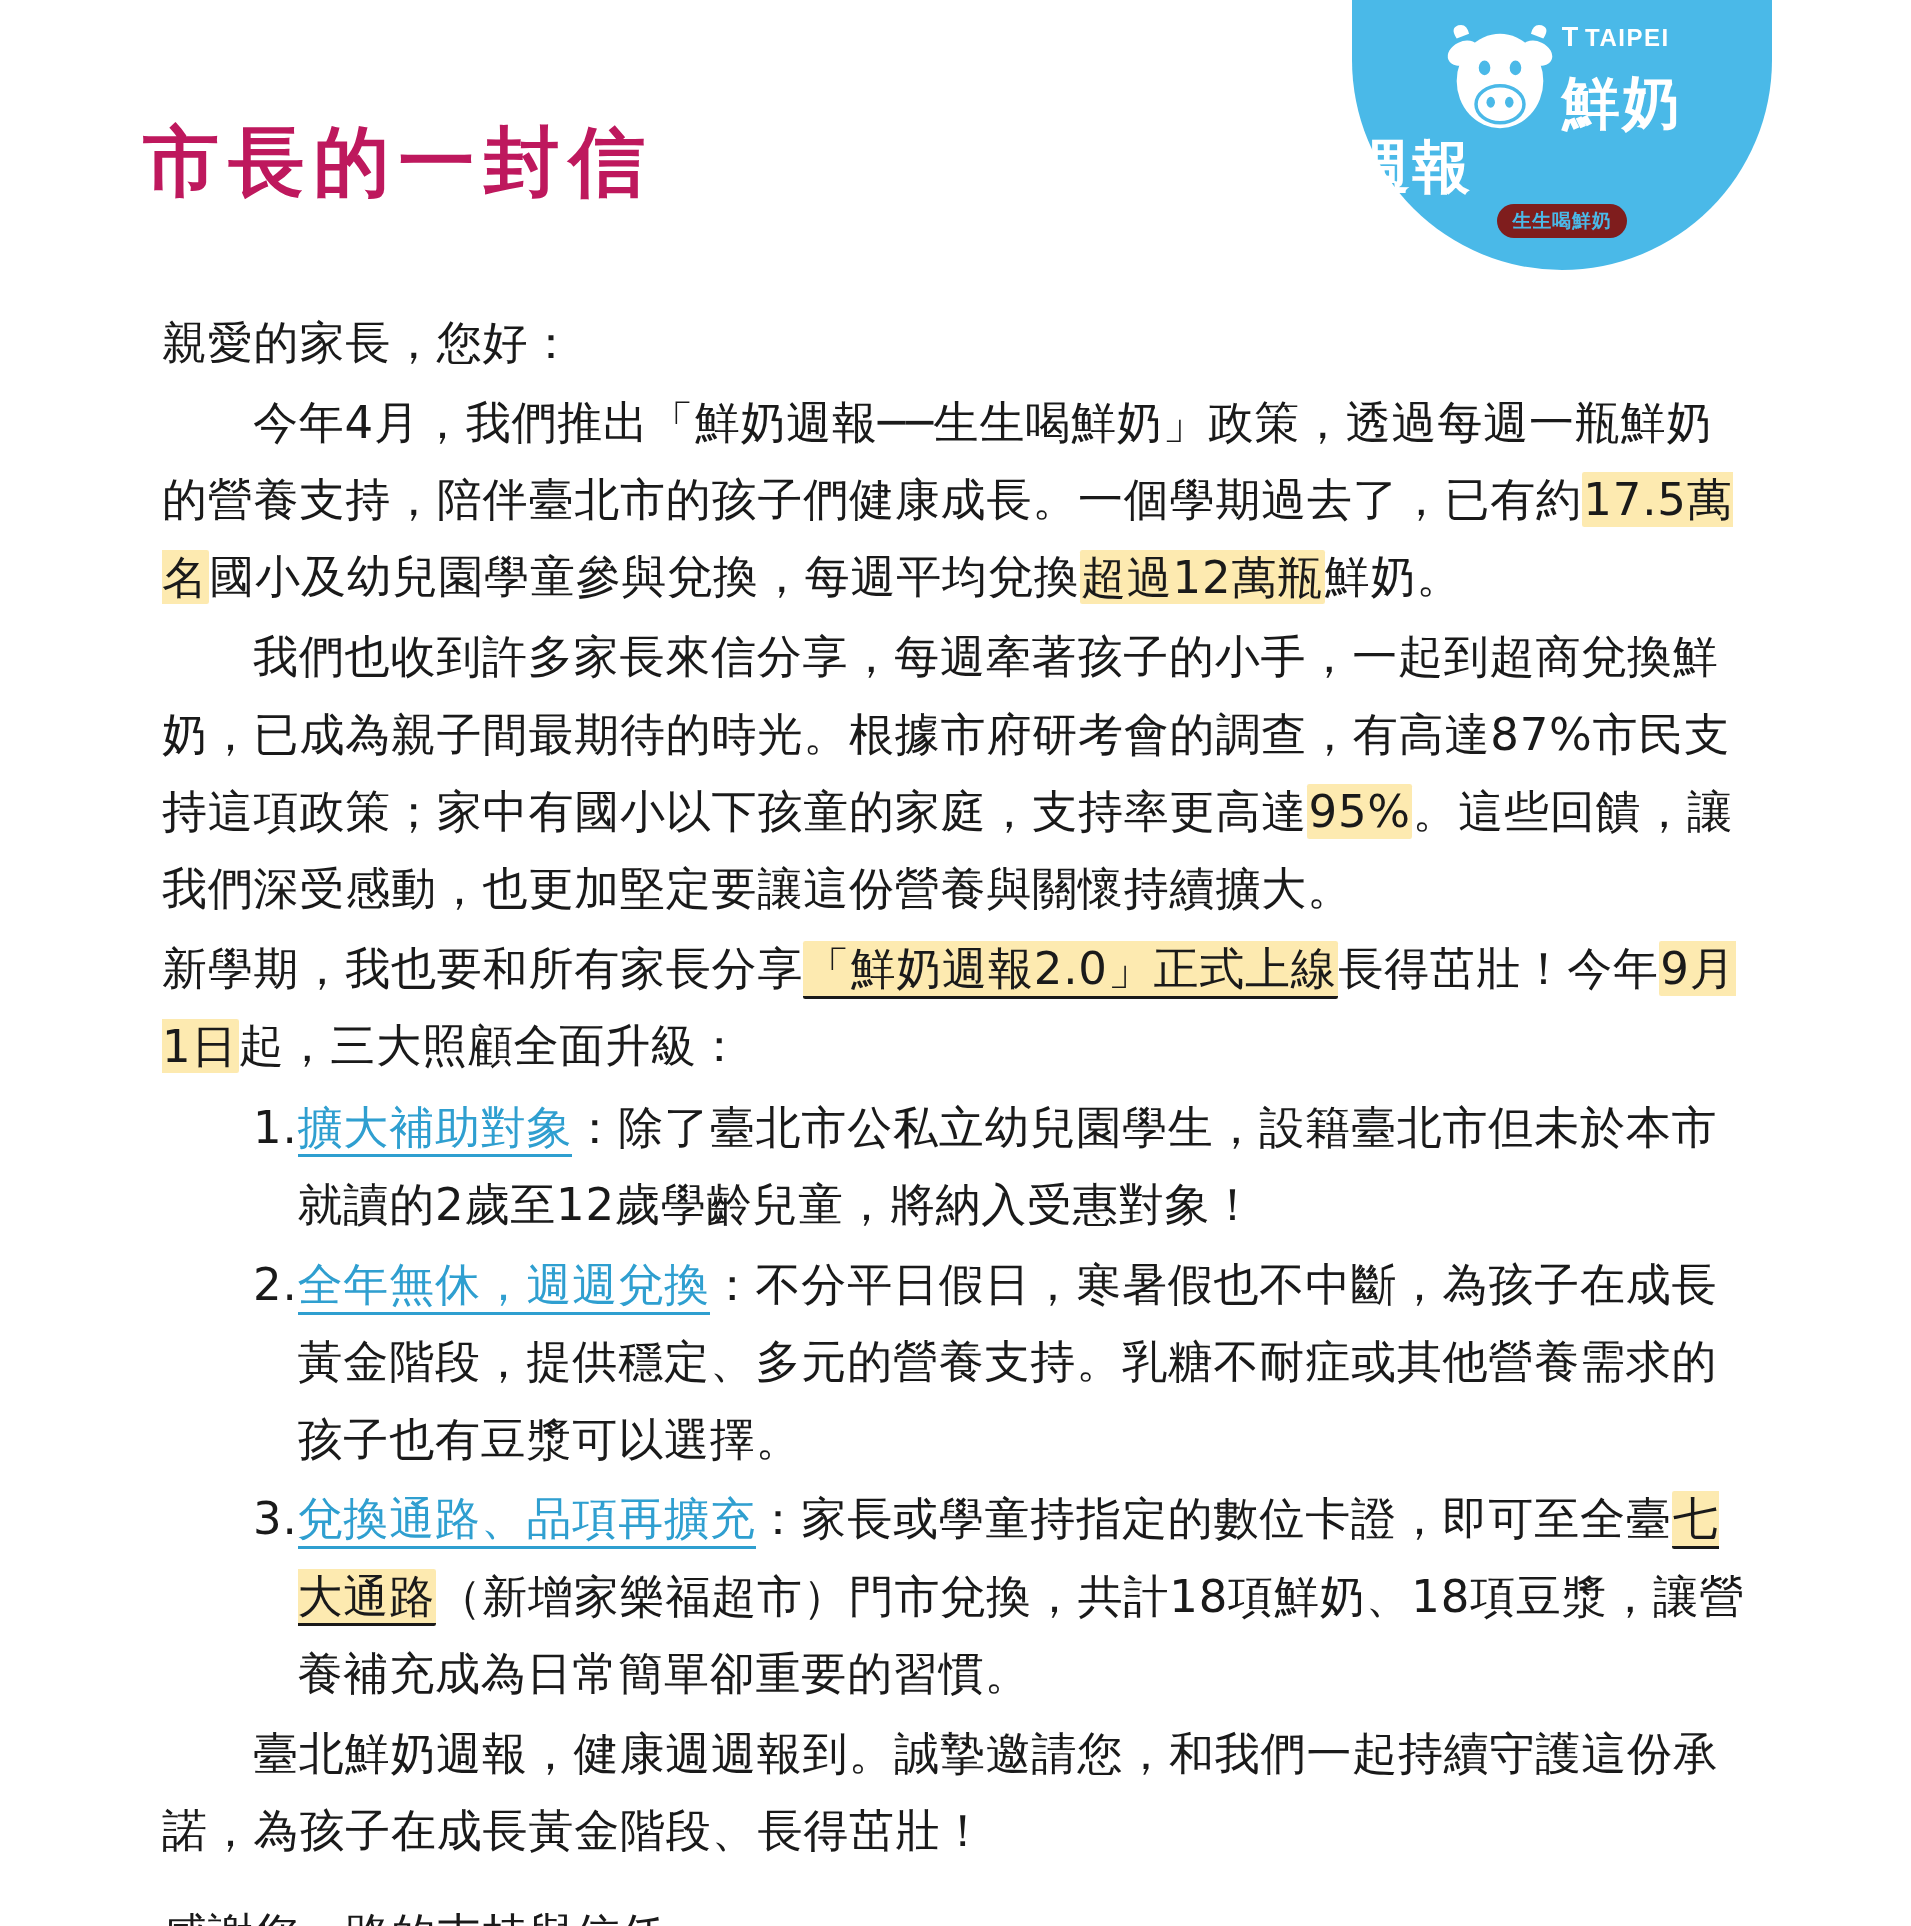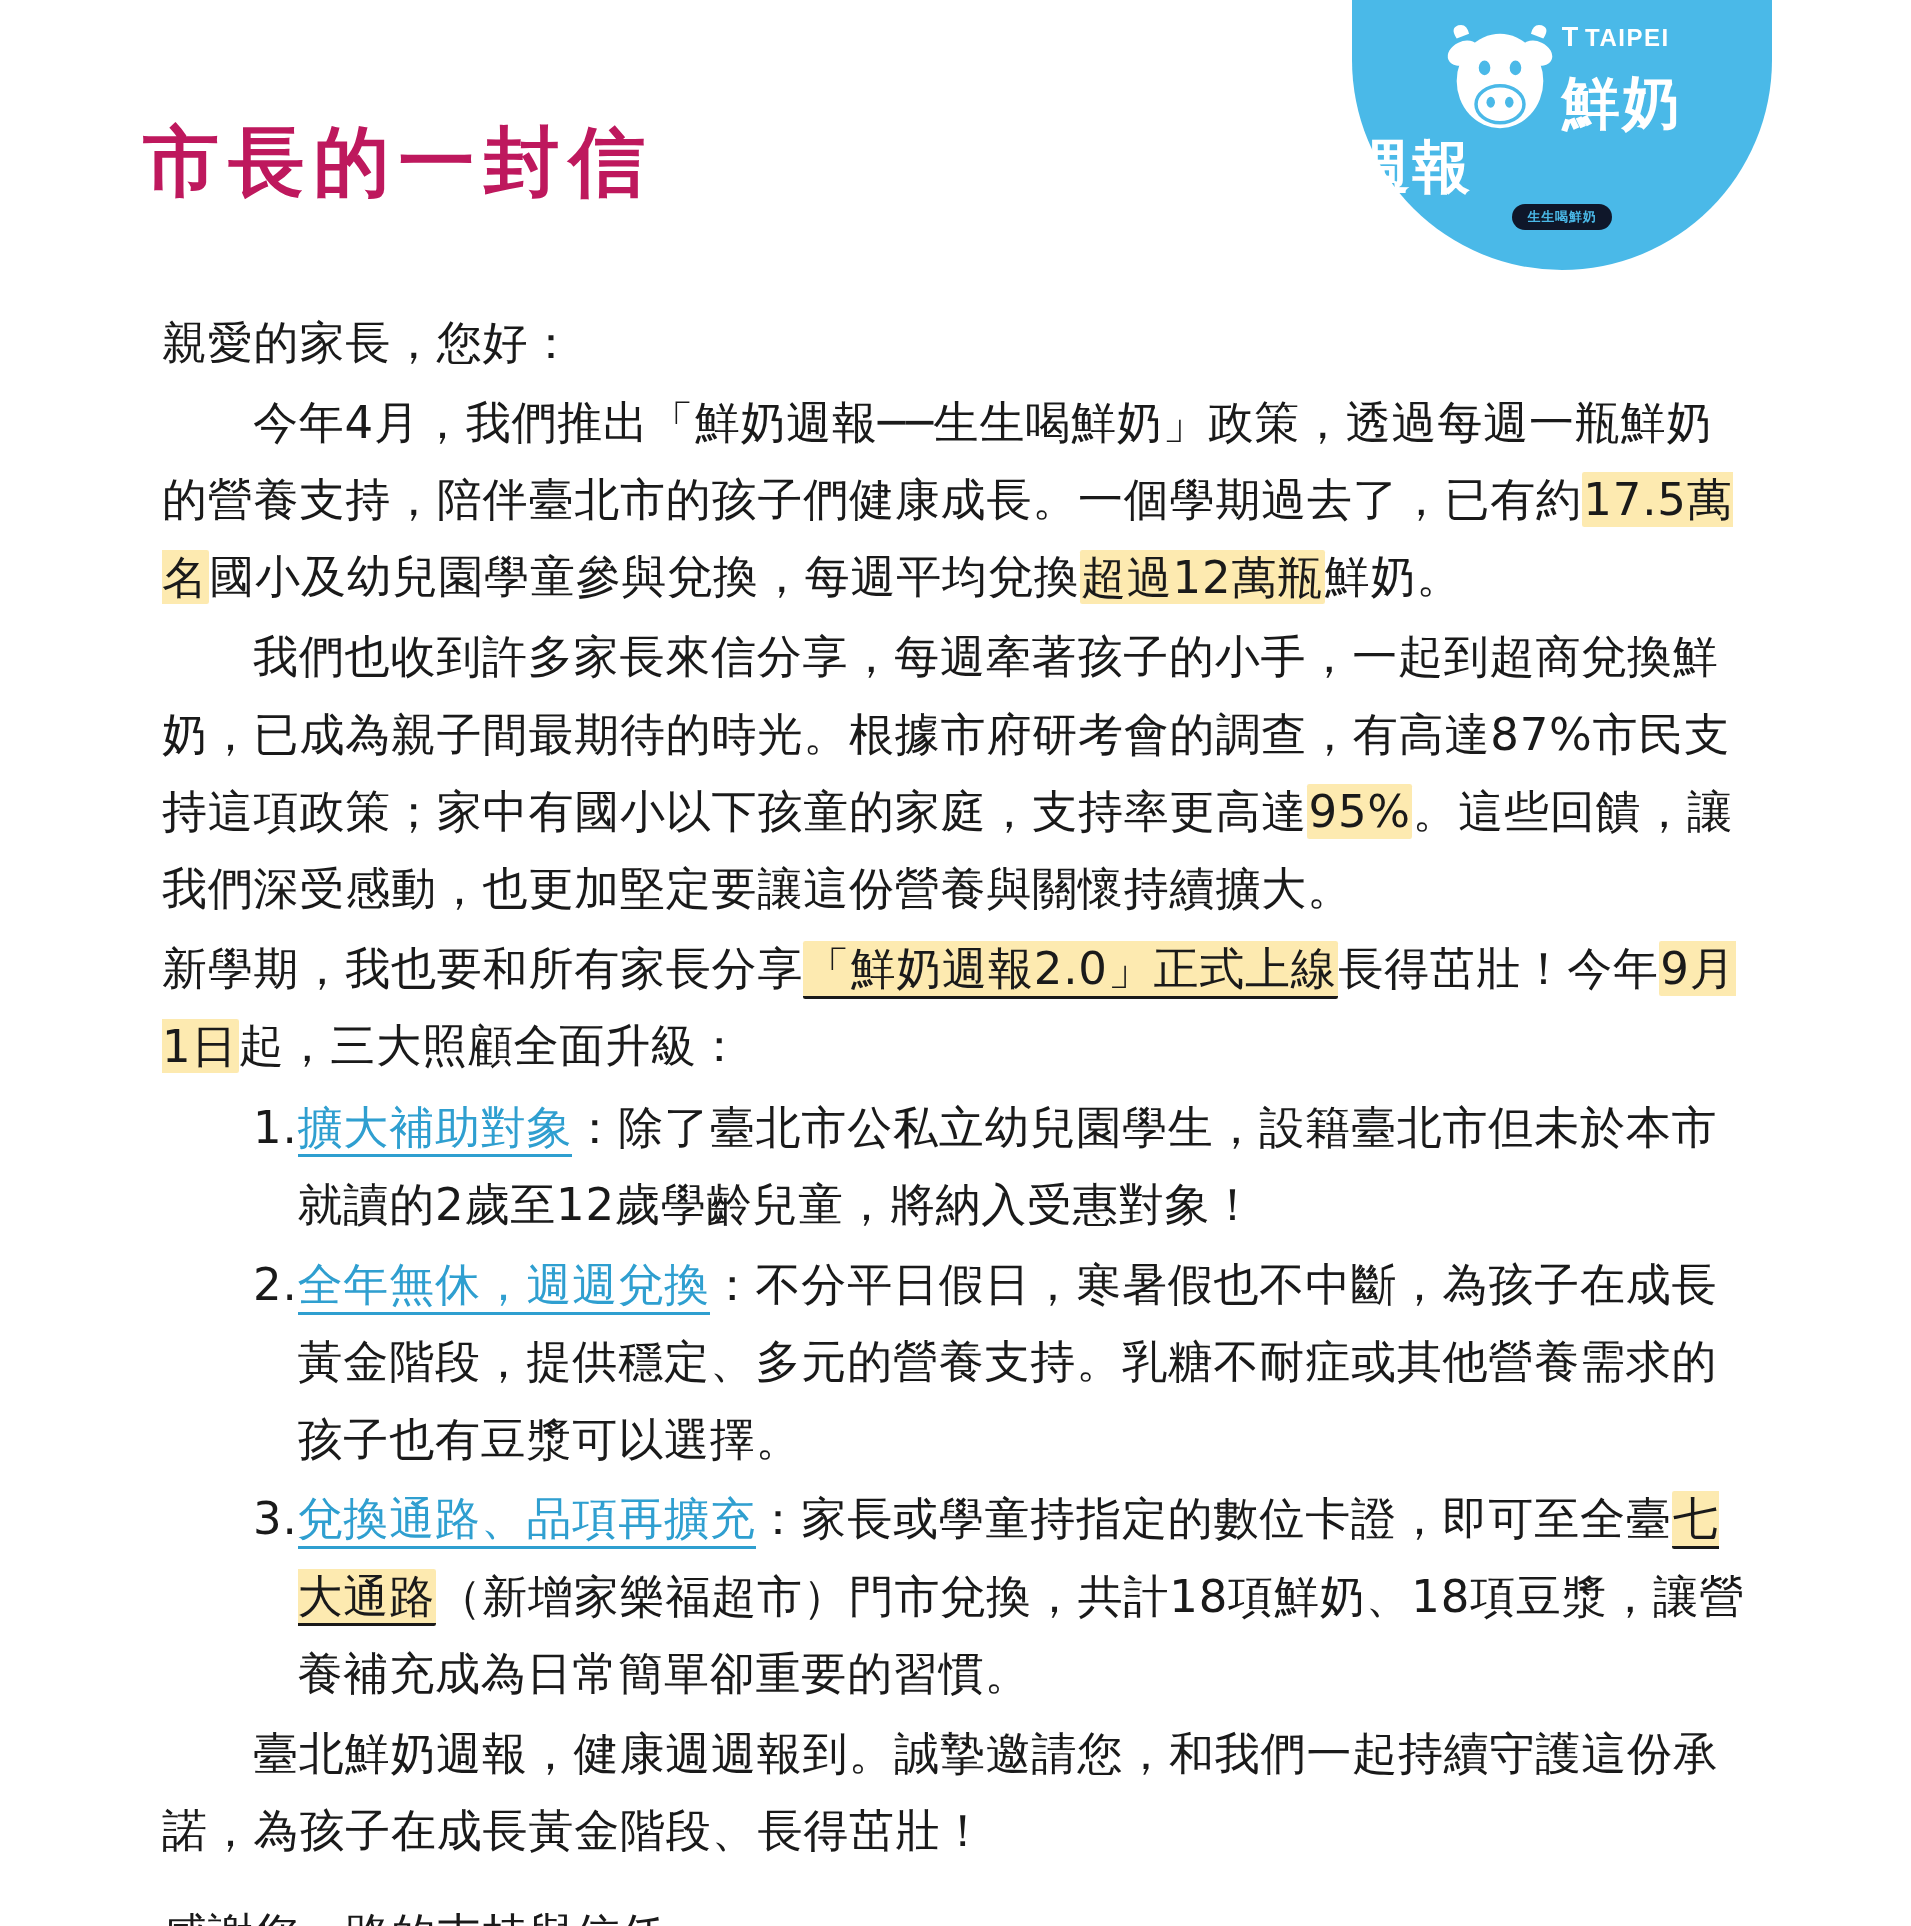--- a/index.html
+++ b/index.html
@@ -78,24 +78,24 @@
     font-size: 58px;
     font-weight: bold;
     line-height: 1.05;
     letter-spacing: 2.3px;
     text-align: left;
     width: 100%;
     margin-top: -2.3px;
   }
   .logo-tag {
     margin-top: 6.2px;
-    background: #0f172a;
+    background: #7f1d1d;
     color: #4ab9e8;
     border-radius: 23px;
-    font-size: 13px;
+    font-size: 19px;
     font-weight: bold;
     padding: 3.9px 15.4px;
     letter-spacing: 0.8px;
   }
 
   
   .letter-title {
     position: absolute;
     left: 143px;
     top: 112px;

